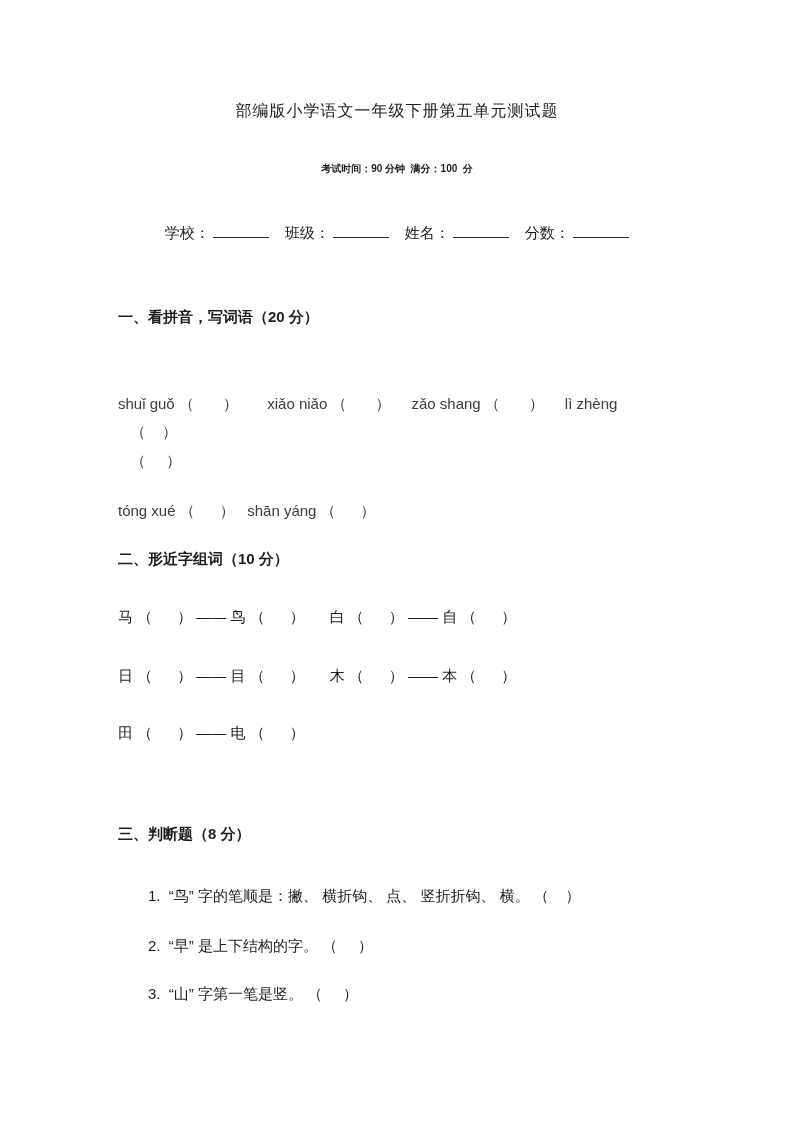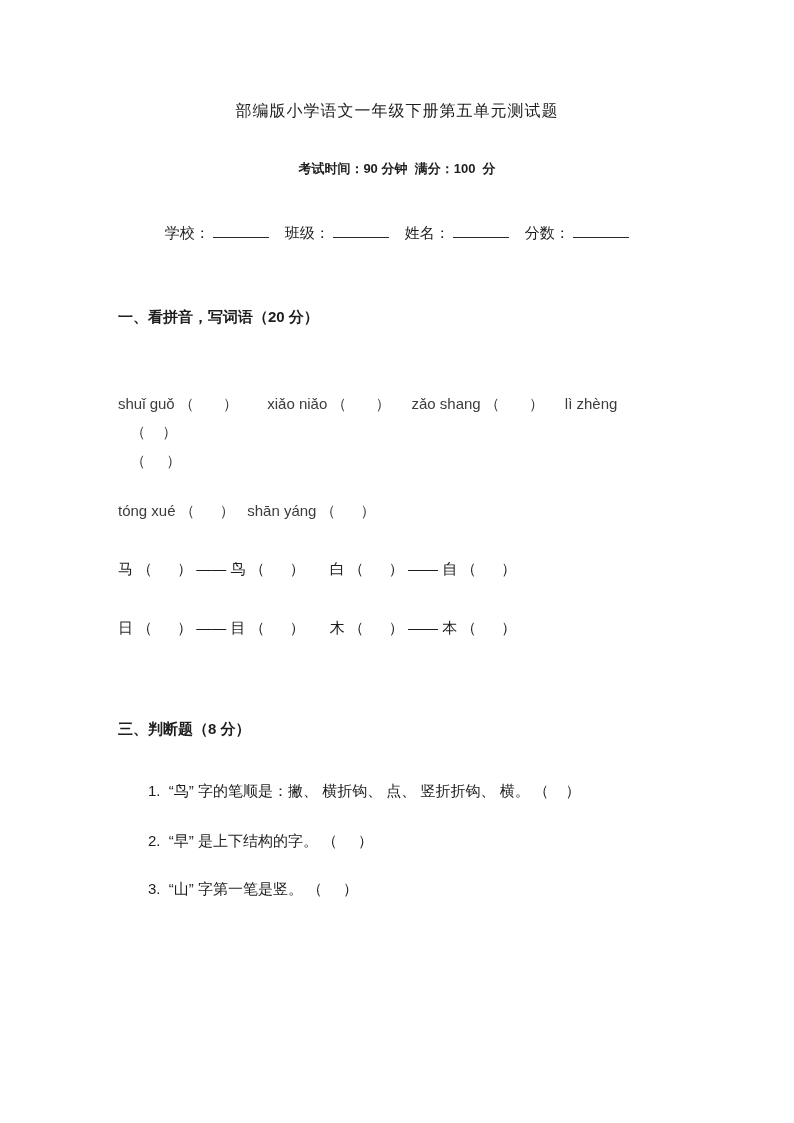--- a/index.html
+++ b/index.html
@@ -20,21 +20,21 @@
   .doc-title {
     font-size: 16px;
     font-weight: 400;
     letter-spacing: 1px;
     text-align: center;
     line-height: 20px;
     white-space: pre;
   }
   .doc-subtitle {
     margin-top: 38px;
-    font-size: 13px;
+    font-size: 10px;
     font-weight: 700;
     text-align: center;
     line-height: 19px;
     white-space: pre;
   }
   .info-line {
     margin-top: 26px;
     padding-left: 30px;
     font-size: 15px;
     line-height: 19px;
@@ -90,23 +90,25 @@
     <span class="info-field"><span>学校：</span><span class="blank"></span></span><span class="info-field"><span>班级：</span><span class="blank"></span></span><span class="info-field"><span>姓名：</span><span class="blank"></span></span><span class="info-field"><span>分数：</span><span class="blank"></span></span>
   </div>
 
   <h2 class="sec-heading sec1-heading">一、看拼音，写词语（20 分）</h2>
 
   <div class="line pinyin py-row1">shuǐ guǒ （       ）       xiǎo niǎo （       ）     zǎo shang （       ）     lì zhèng</div>
   <div class="line pinyin py-cont1">   （    ）</div>
   <div class="line pinyin py-cont2">   （     ）</div>
   <div class="line pinyin py-row3">tóng xué （      ）   shān yáng （      ）</div>
 
+  <h2 class="sec-heading sec2-heading">二、形近字组词（10 分）</h2>
 
   <div class="line pair-row2">马 （      ） —— 鸟 （      ）      白 （      ） —— 自 （      ）</div>
   <div class="line pair-row1">日 （      ） —— 目 （      ）      木 （      ） —— 本 （      ）</div>
+  <div class="line pair-row3">田 （      ） —— 电 （      ）</div>
 
   <h2 class="sec-heading sec3-heading">三、判断题（8 分）</h2>
 
   <div class="line judge-item judge-item1">1.  “鸟” 字的笔顺是：撇、 横折钩、 点、 竖折折钩、 横。 （    ）</div>
   <div class="line judge-item judge-item2">2.  “早” 是上下结构的字。 （     ）</div>
   <div class="line judge-item judge-item3">3.  “山” 字第一笔是竖。 （     ）</div>
 
 </div>
 
 </body></html>

